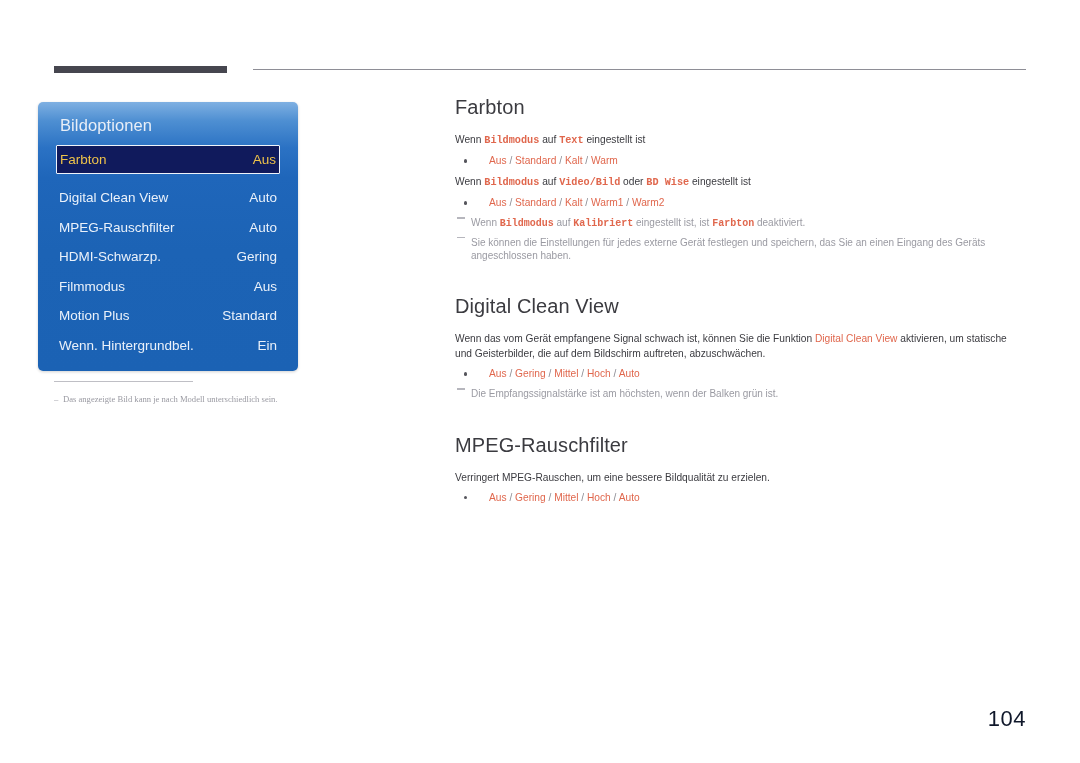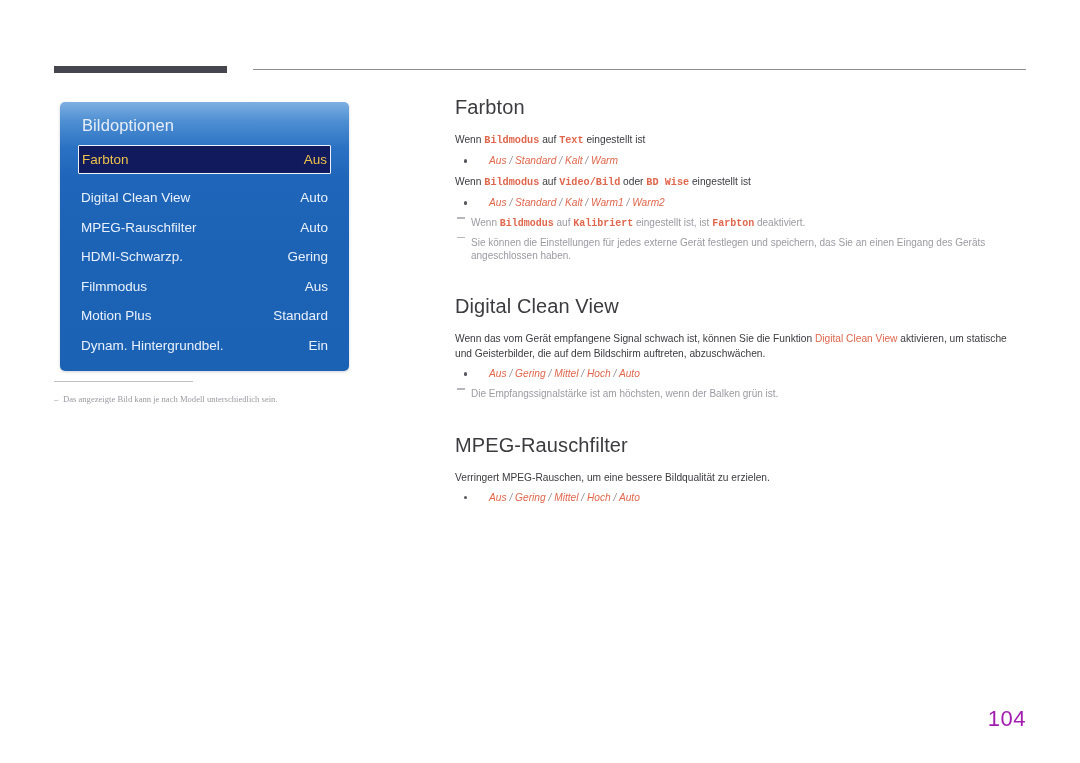--- a/index.html
+++ b/index.html
@@ -38,23 +38,23 @@
     left: 199px;
     top: 3px;
     right: 0;
     height: 1px;
     background: #8e8e96;
   }
 
   
   #osd-panel {
     position: absolute;
-    left: 60px;
+    left: 38px;
     top: 102px;
-    width: 289px;
+    width: 260px;
     height: 269px;
     border-radius: 5px;
     background: linear-gradient(to bottom,
                 #7fb0e2 0%,
                 #4e8fd2 7%,
                 #2b72c4 17%,
                 #1f66ba 28%,
                 #1c63b5 55%,
                 #1b62b4 100%);
     box-shadow: 0 1px 3px rgba(0,0,0,0.18);
@@ -149,21 +149,20 @@
     color: #3b3b40;
     margin: 0 0 5px 0;
   }
   .hl { color: #e0674d; }
   .hl-b { color: #e0674d; font-weight: bold; font-family: Liberation Mono, monospace; }
 
   ul.opts {
     list-style: none;
     margin: 3px 0 5px 0;
     padding: 0;
-    font-style: italic;
   }
   ul.opts li {
     position: relative;
     padding-left: 34px;
     font-size: 10.2px;
     line-height: 16px;
     color: #6f6f77;
   }
   ul.opts li .bullet {
     position: absolute;
@@ -194,21 +193,21 @@
     background: #b6b6bd;
   }
   .note .hl-b { color: #e0674d; font-weight: bold; }
 
   
   #page-number {
     position: absolute;
     right: 54px;
     top: 706px;
     font-size: 22px;
-    color: #a21caf;
+    color: #0f172a;
     letter-spacing: 0.5px;
   }
 </style>
 </head>
 <body>
 
 <div id="header-rules">
   <div class="rule-accent"></div>
   <div class="rule-thin"></div>
 </div>
@@ -242,21 +241,21 @@
       <span class="osd-label">Filmmodus</span>
       <span class="osd-value">Aus</span>
     </div>
 
     <div class="osd-row">
       <span class="osd-label">Motion Plus</span>
       <span class="osd-value">Standard</span>
     </div>
 
     <div class="osd-row">
-      <span class="osd-label">Dynam. Hintergrundbel.</span>
+      <span class="osd-label">Wenn. Hintergrundbel.</span>
       <span class="osd-value">Ein</span>
     </div>
 
   </div>
 </div>
 
 <div id="left-note">
   <div class="note-divider"></div>
   <div class="left-note-text">
     <span class="left-note-dash">–</span><span>Das angezeigte Bild kann je nach Modell unterschiedlich sein.</span>

